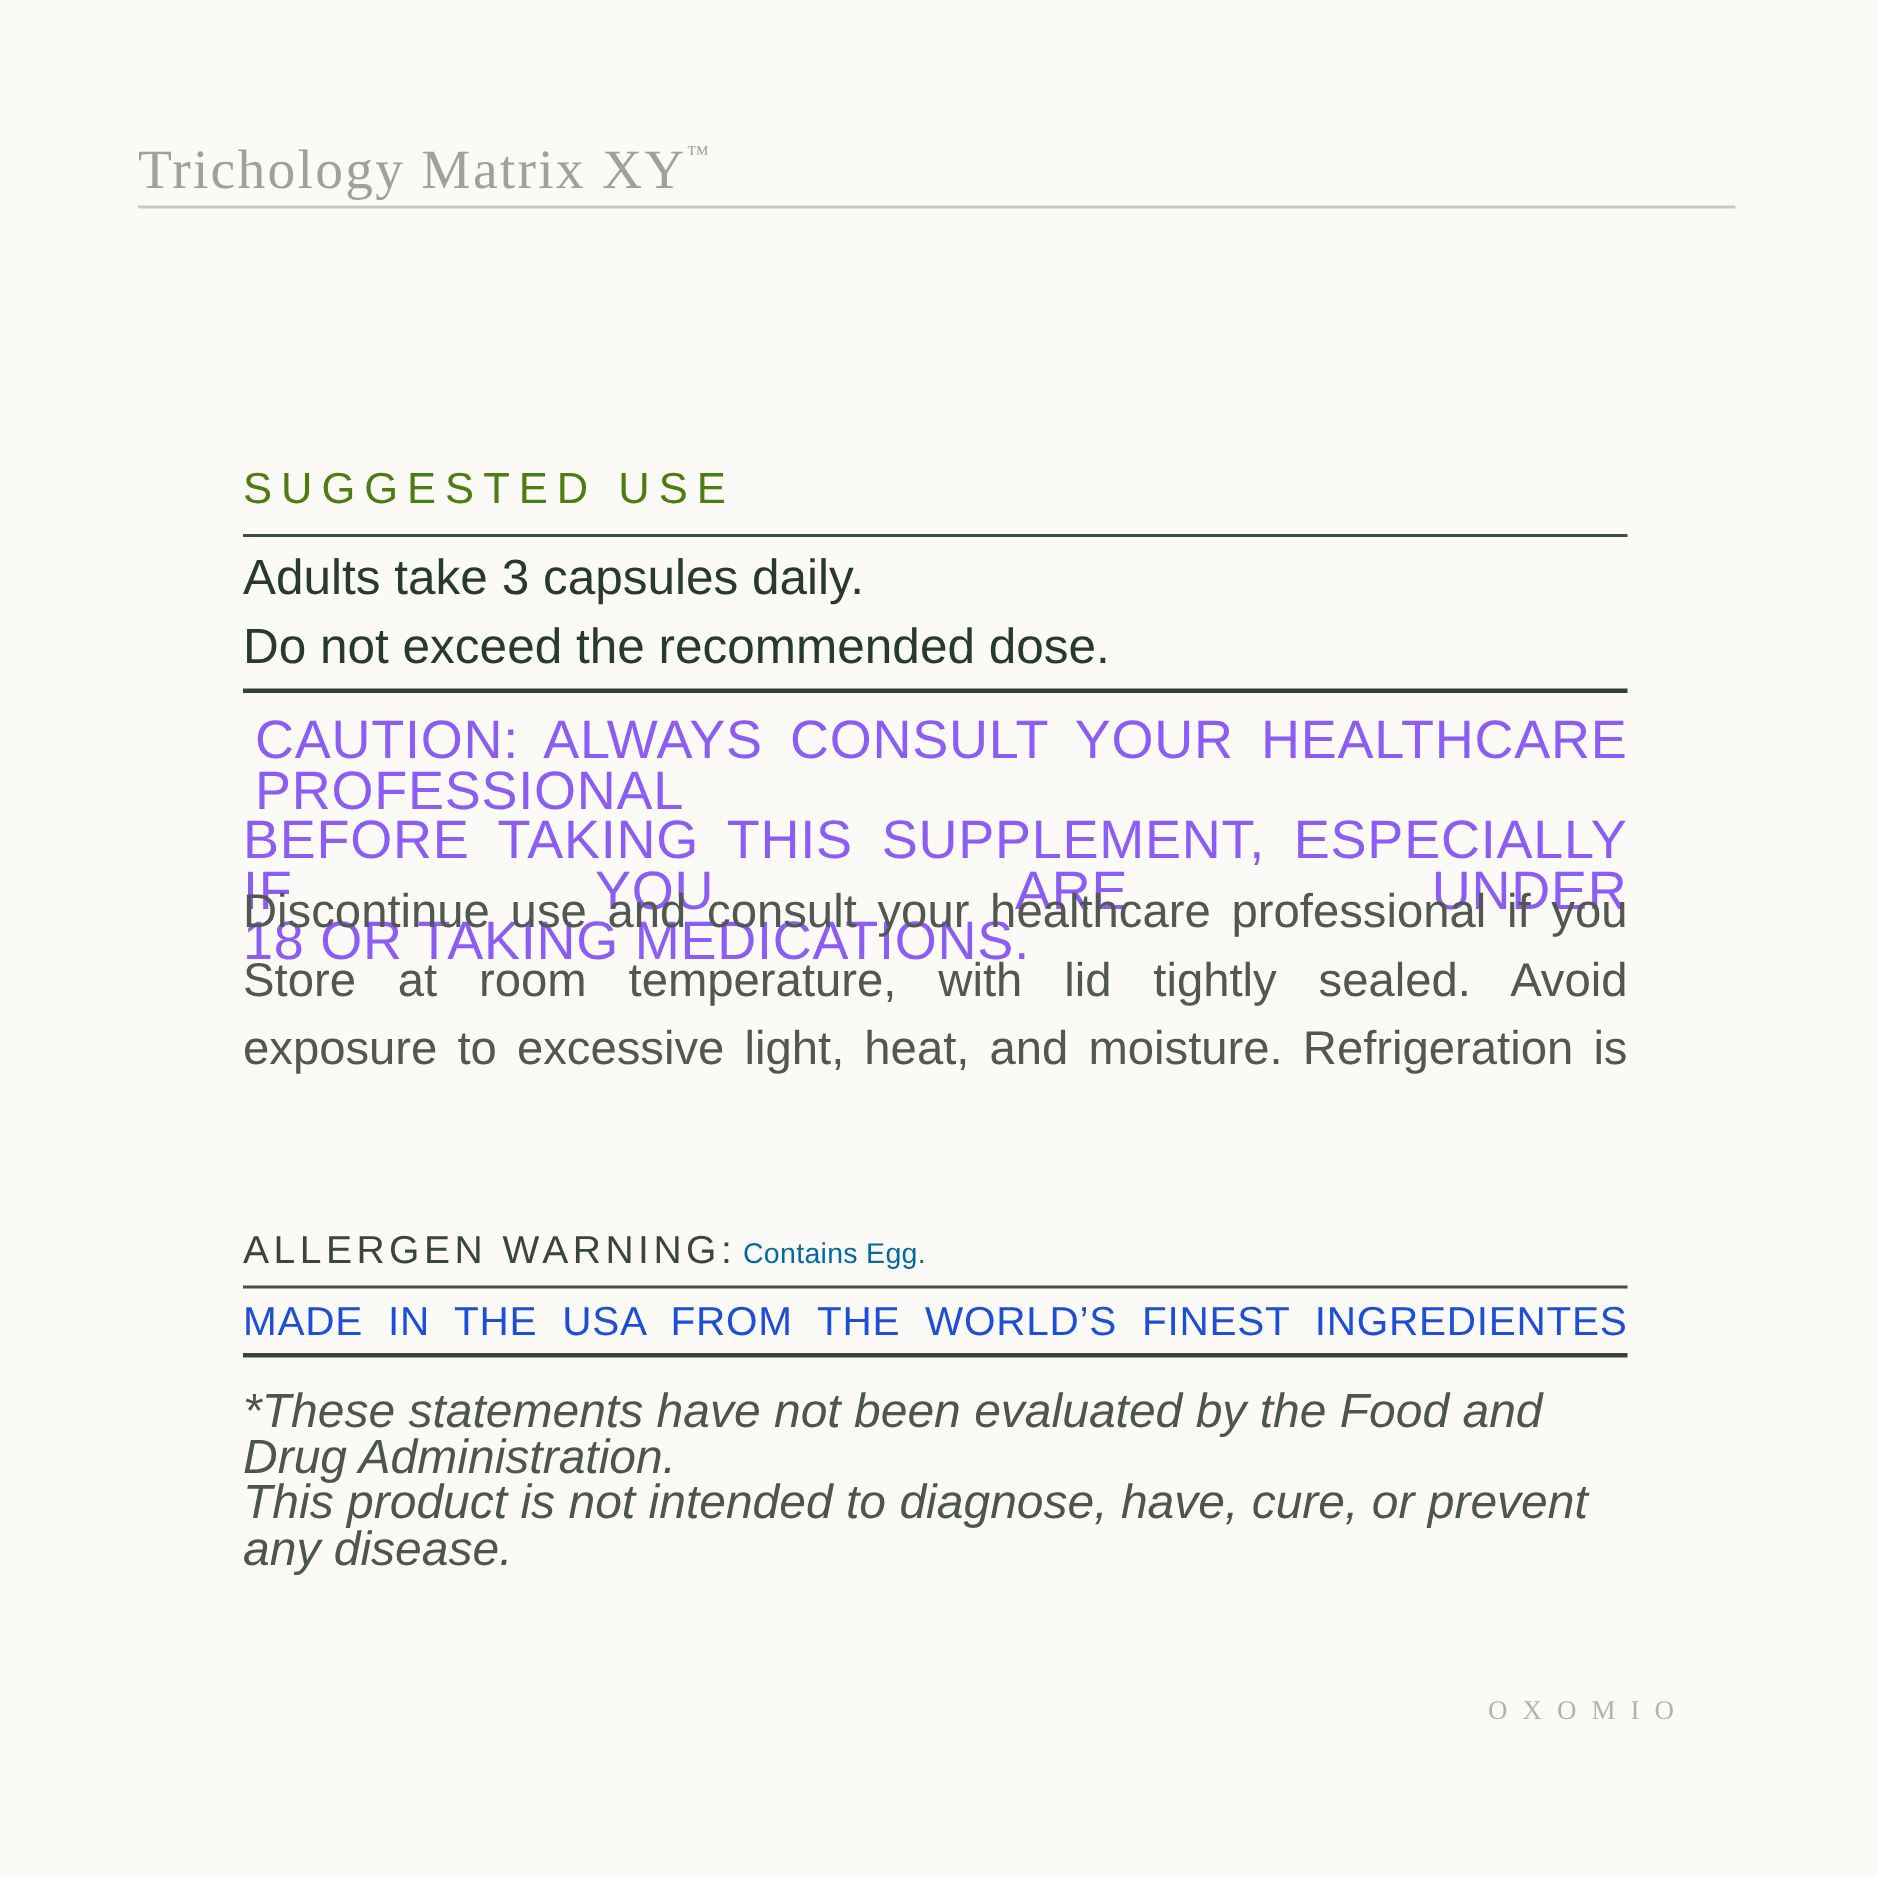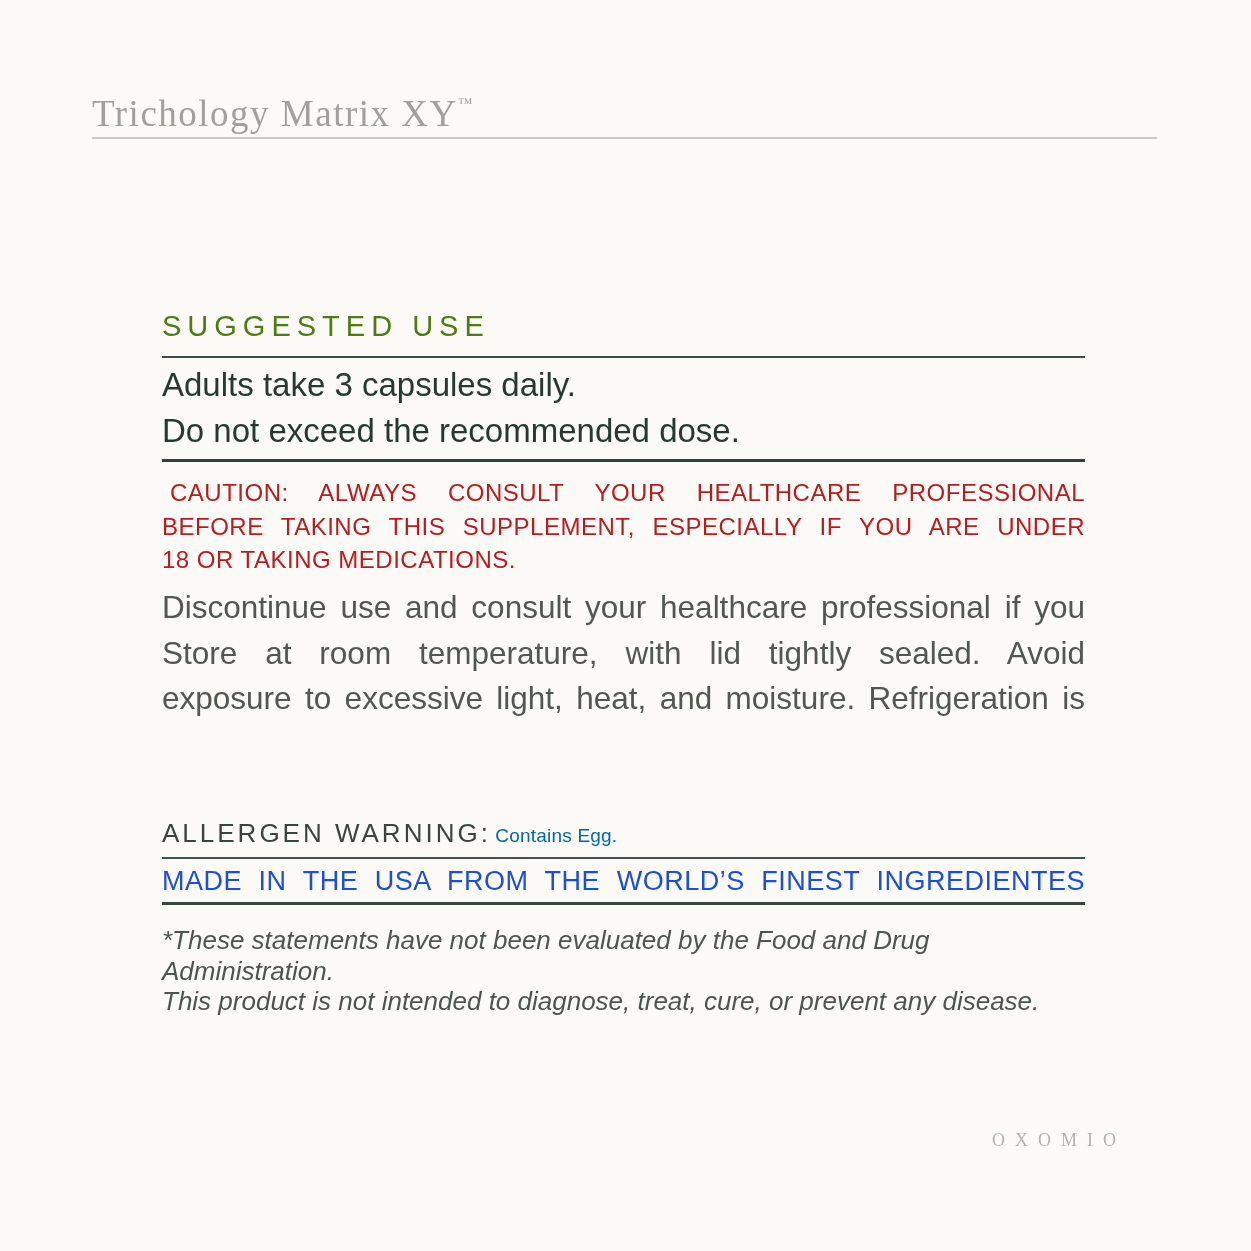--- a/index.html
+++ b/index.html
@@ -56,24 +56,24 @@
   .rule-1 { top: 356px; height: 2px; background: #3d4c44; }
 
   .dose-line { font-size: 33px; color: #283a30; white-space: nowrap; }
   .dose-line-1 { top: 366px; }
   .dose-line-2 { top: 412px; }
 
   .rule-2 { top: 459px; height: 3px; background: #32423a; }
 
   .caution-block {
     top: 476px;
-    font-size: 24px;
+    font-size: 36px;
     line-height: 33.5px;
     letter-spacing: 0.5px;
-    color: #b91c1c;
+    color: #8b5cf6;
   }
   .caution-block .jline { text-align: justify; text-align-last: justify; }
   .caution-block .indent { padding-left: 8px; box-sizing: border-box; }
 
   .storage-block {
     top: 585px;
     font-size: 31.5px;
     line-height: 45.5px;
     color: #51584f;
   }
@@ -103,21 +103,21 @@
     color: #1d4ed8;
     text-align: justify;
     text-align-last: justify;
   }
 
   .rule-4 { top: 902px; height: 3px; background: #36453e; }
 
   .disclaimer-block {
     top: 925px;
     font-style: italic;
-    font-size: 26px;
+    font-size: 32px;
     line-height: 30.5px;
     color: #4d564e;
   }
 
   .brand-logo {
     left: 992px;
     top: 1130px;
     font-family: "Liberation Serif", serif;
     font-size: 18px;
     letter-spacing: 10px;
@@ -156,16 +156,16 @@
   <span class="allergen-label">ALLERGEN WARNING:</span>
   <span class="allergen-value">Contains Egg.</span>
 </div>
 <div class="abs col rule-3"></div>
 
 <div class="abs col made-line">MADE IN THE USA FROM THE WORLD’S FINEST INGREDIENTES</div>
 <div class="abs col rule-4"></div>
 
 <div class="abs col disclaimer-block">
   <div>*These statements have not been evaluated by the Food and Drug Administration.</div>
-  <div>This product is not intended to diagnose, treat, cure, or prevent any disease.</div>
+  <div>This product is not intended to diagnose, have, cure, or prevent any disease.</div>
 </div>
 
 <div class="abs brand-logo">OXOMIO</div>
 
 </body></html>

